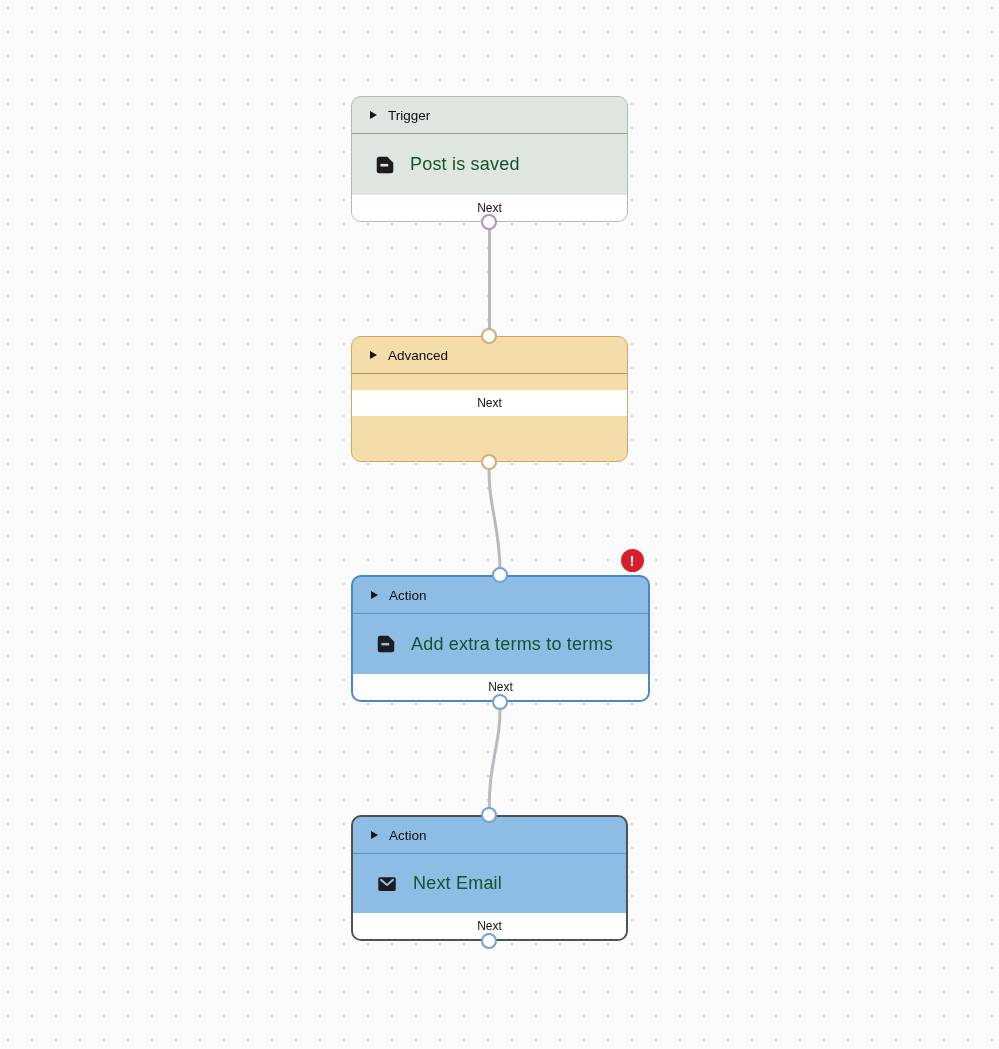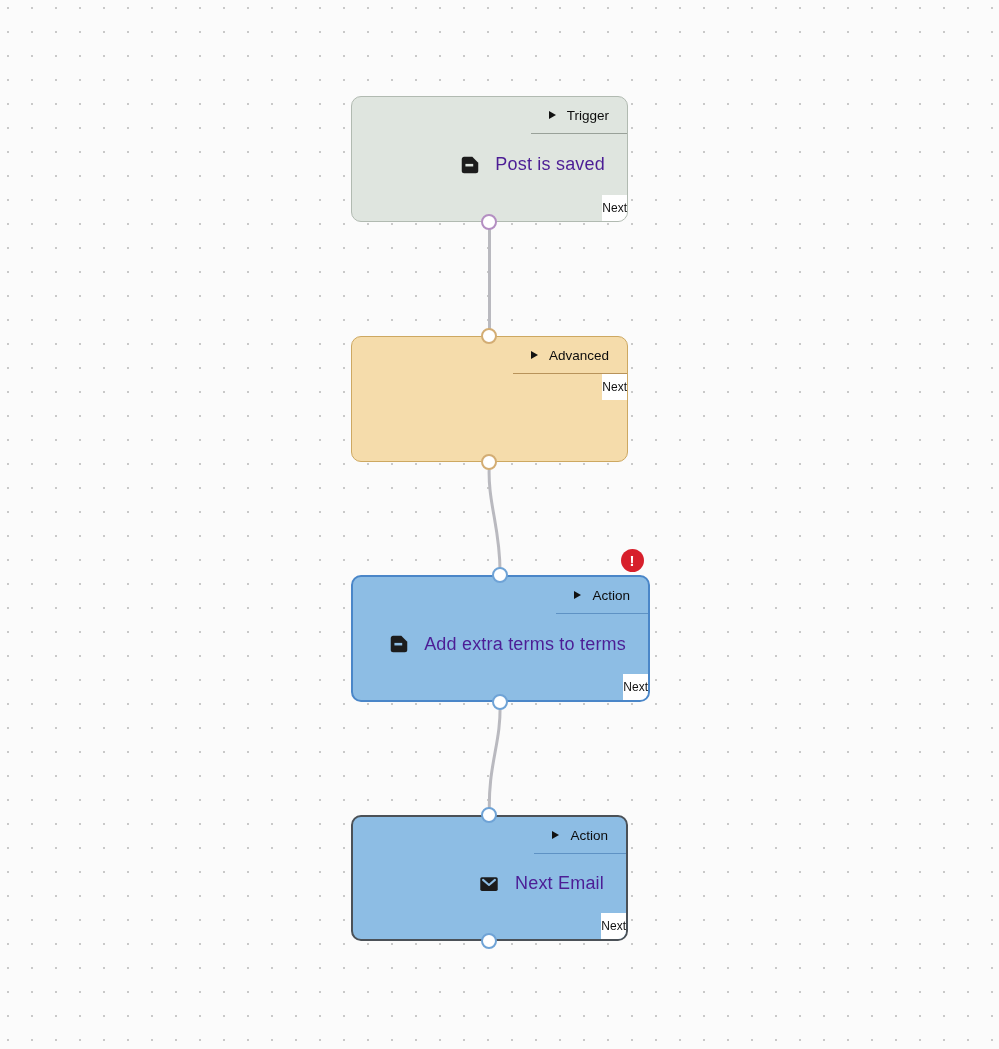--- a/index.html
+++ b/index.html
@@ -23,21 +23,20 @@
   .node {
     position: absolute;
     z-index: 2;
     box-sizing: border-box;
     display: flex;
     flex-direction: column;
     border-radius: 10px;
     background: var(--background, #ddd);
     border: 1.5px solid var(--border, #999);
     overflow: hidden;
-    align-items: flex-end;
   }
   .node.thick-border { border-width: 2px; }
 
   .node-header {
     flex: none;
     height: 37px;
     display: flex;
     align-items: center;
     gap: 11px;
     padding: 0 18px;
@@ -60,21 +59,21 @@
     flex: 1;
     display: flex;
     align-items: center;
     gap: 14px;
     padding: 0 22px;
   }
   .node-icon { flex: none; display: flex; }
   .node-icon svg { display: block; }
   .blabel {
     font-size: 18px;
-    color: #4c1d95;
+    color: #14532d;
     letter-spacing: 0.2px;
     white-space: nowrap;
   }
 
   .node-footer {
     flex: none;
     height: 26px;
     background: #ffffff;
     display: flex;
     align-items: center;
@@ -136,21 +135,21 @@
           <rect x="7" y="10.8" width="8.5" height="2.8" fill="#dfe5df"></rect>
         </svg>
       </span>
       <span class="blabel">Post is saved</span>
     </div>
     <div class="node-footer">
       <span class="flabel">Next</span>
     </div>
   </div>
 
-  <div class="node" style="left: 351px; top: 336px; width: 277px; height: 126px; --background: #f5dcab; --border: #cda861; --divider: #b8935a; --port: #d3ad74;">
+  <div class="node" style="left: 351px; top: 336px; width: 277px; height: 126px; gap: 16px; --background: #f5dcab; --border: #cda861; --divider: #b8935a; --port: #d3ad74;">
     <div class="node-header">
       <span class="tri"></span>
       <span class="hlabel">Advanced</span>
     </div>
     <div class="node-footer">
       <span class="flabel">Next</span>
     </div>
   </div>
 
   <div class="node thick-border" style="left: 351px; top: 575px; width: 299px; height: 127px; --background: #8dbde4; --border: #4a86c8; --divider: #5e92c4; --port: #6fa3d6;">

